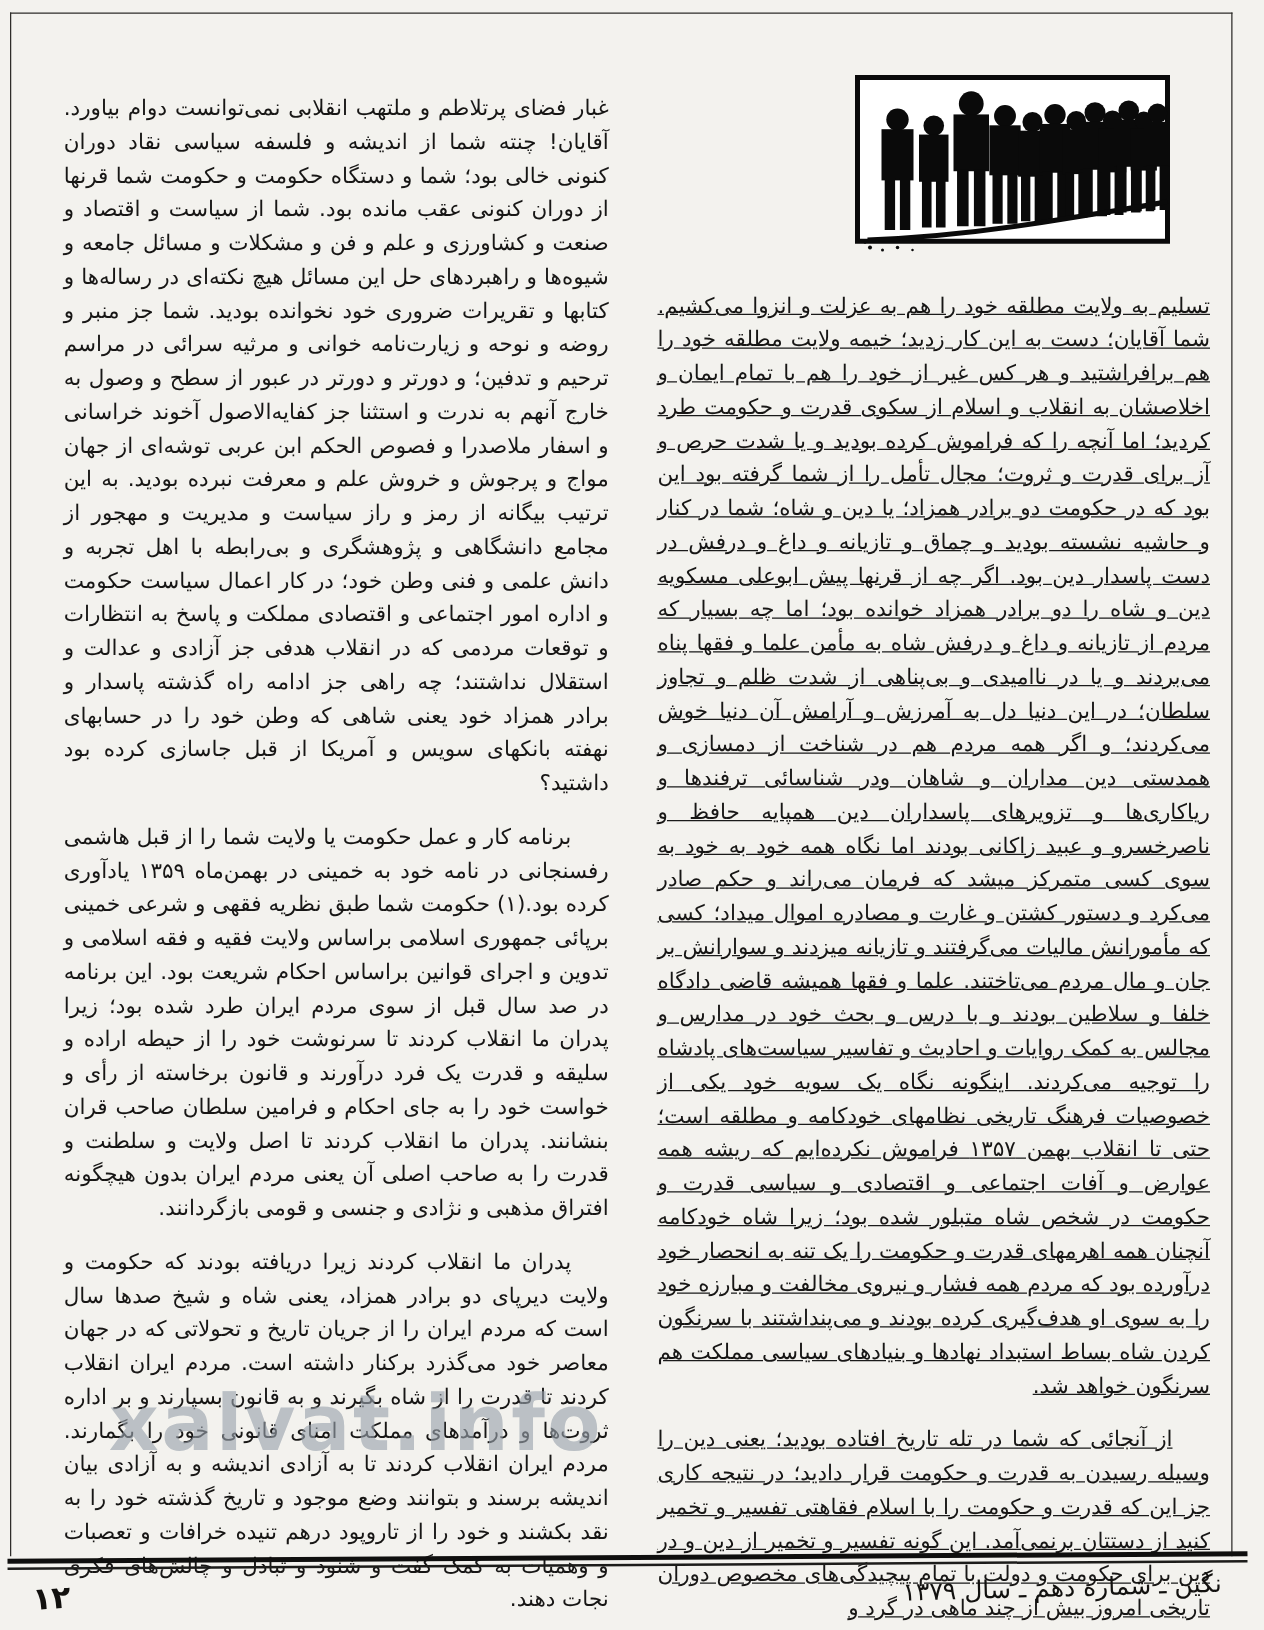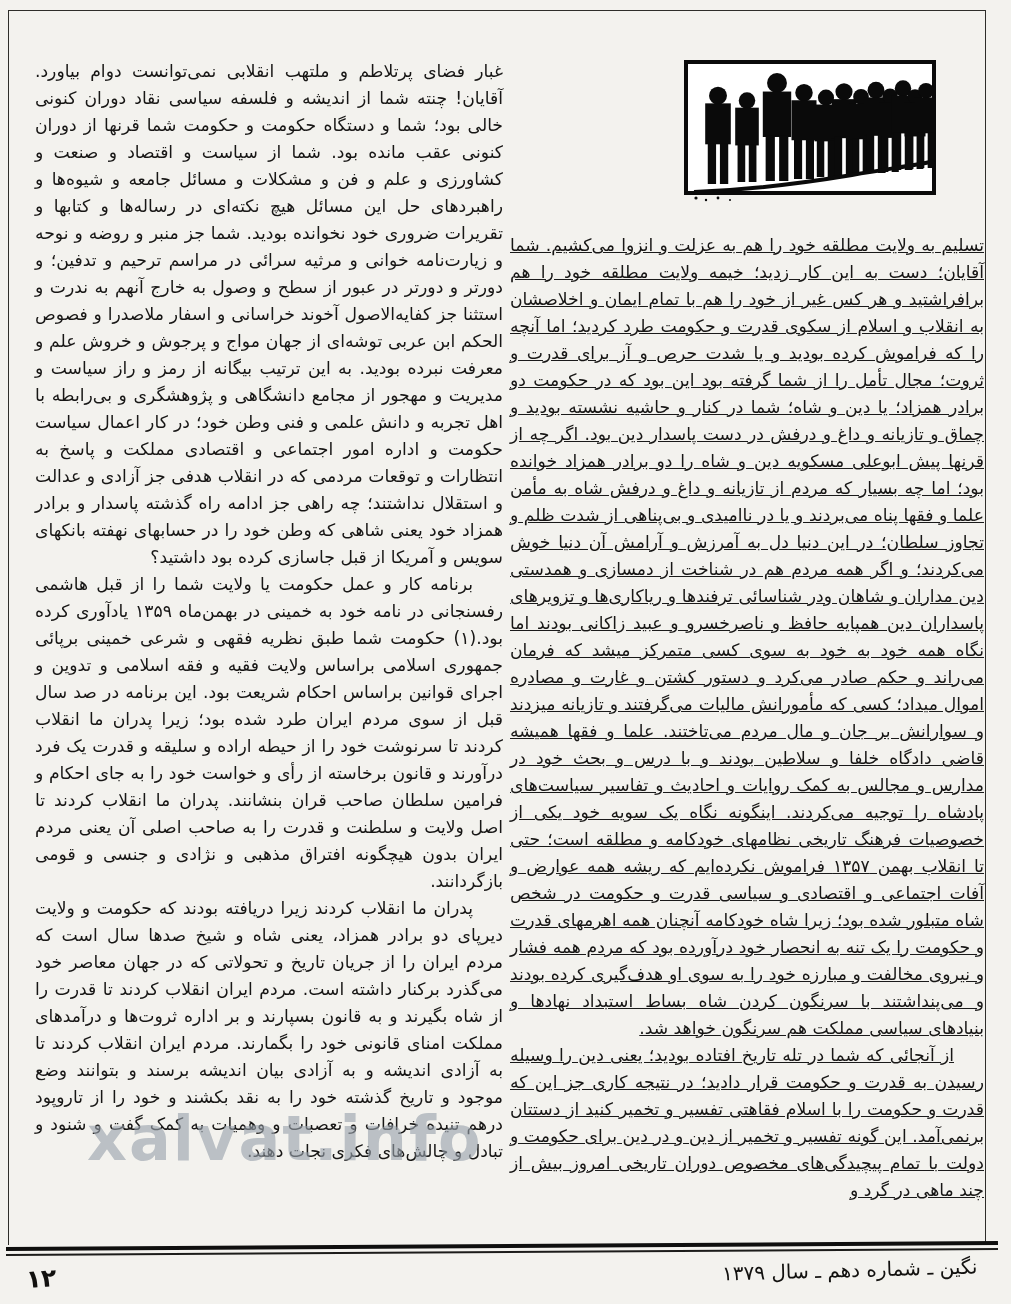--- a/index.html
+++ b/index.html
@@ -14,21 +14,21 @@
   .paper{position:absolute;inset:0;}
   .frame{
     position:absolute;left:8px;top:10px;width:976px;height:1234px;
     border:1.5px solid #2e2d2a;border-bottom:none;
     pointer-events:none;
   }
   .col{position:absolute;direction:rtl;}
   .col-right{left:510px;top:56px;width:474px;text-decoration:underline;}
   .col-left{left:35px;top:58px;width:468px;}
   .para{
-    margin:0;
+    margin:16px;
     font-size:17.2px;line-height:27px;
     text-align:justify;
     color:#171615;
   }
   .para.indent{text-indent:30px;}
   .photo{
     width:252px;height:142px;
     margin:4px 48px 30px auto;
   }
   .watermark{

